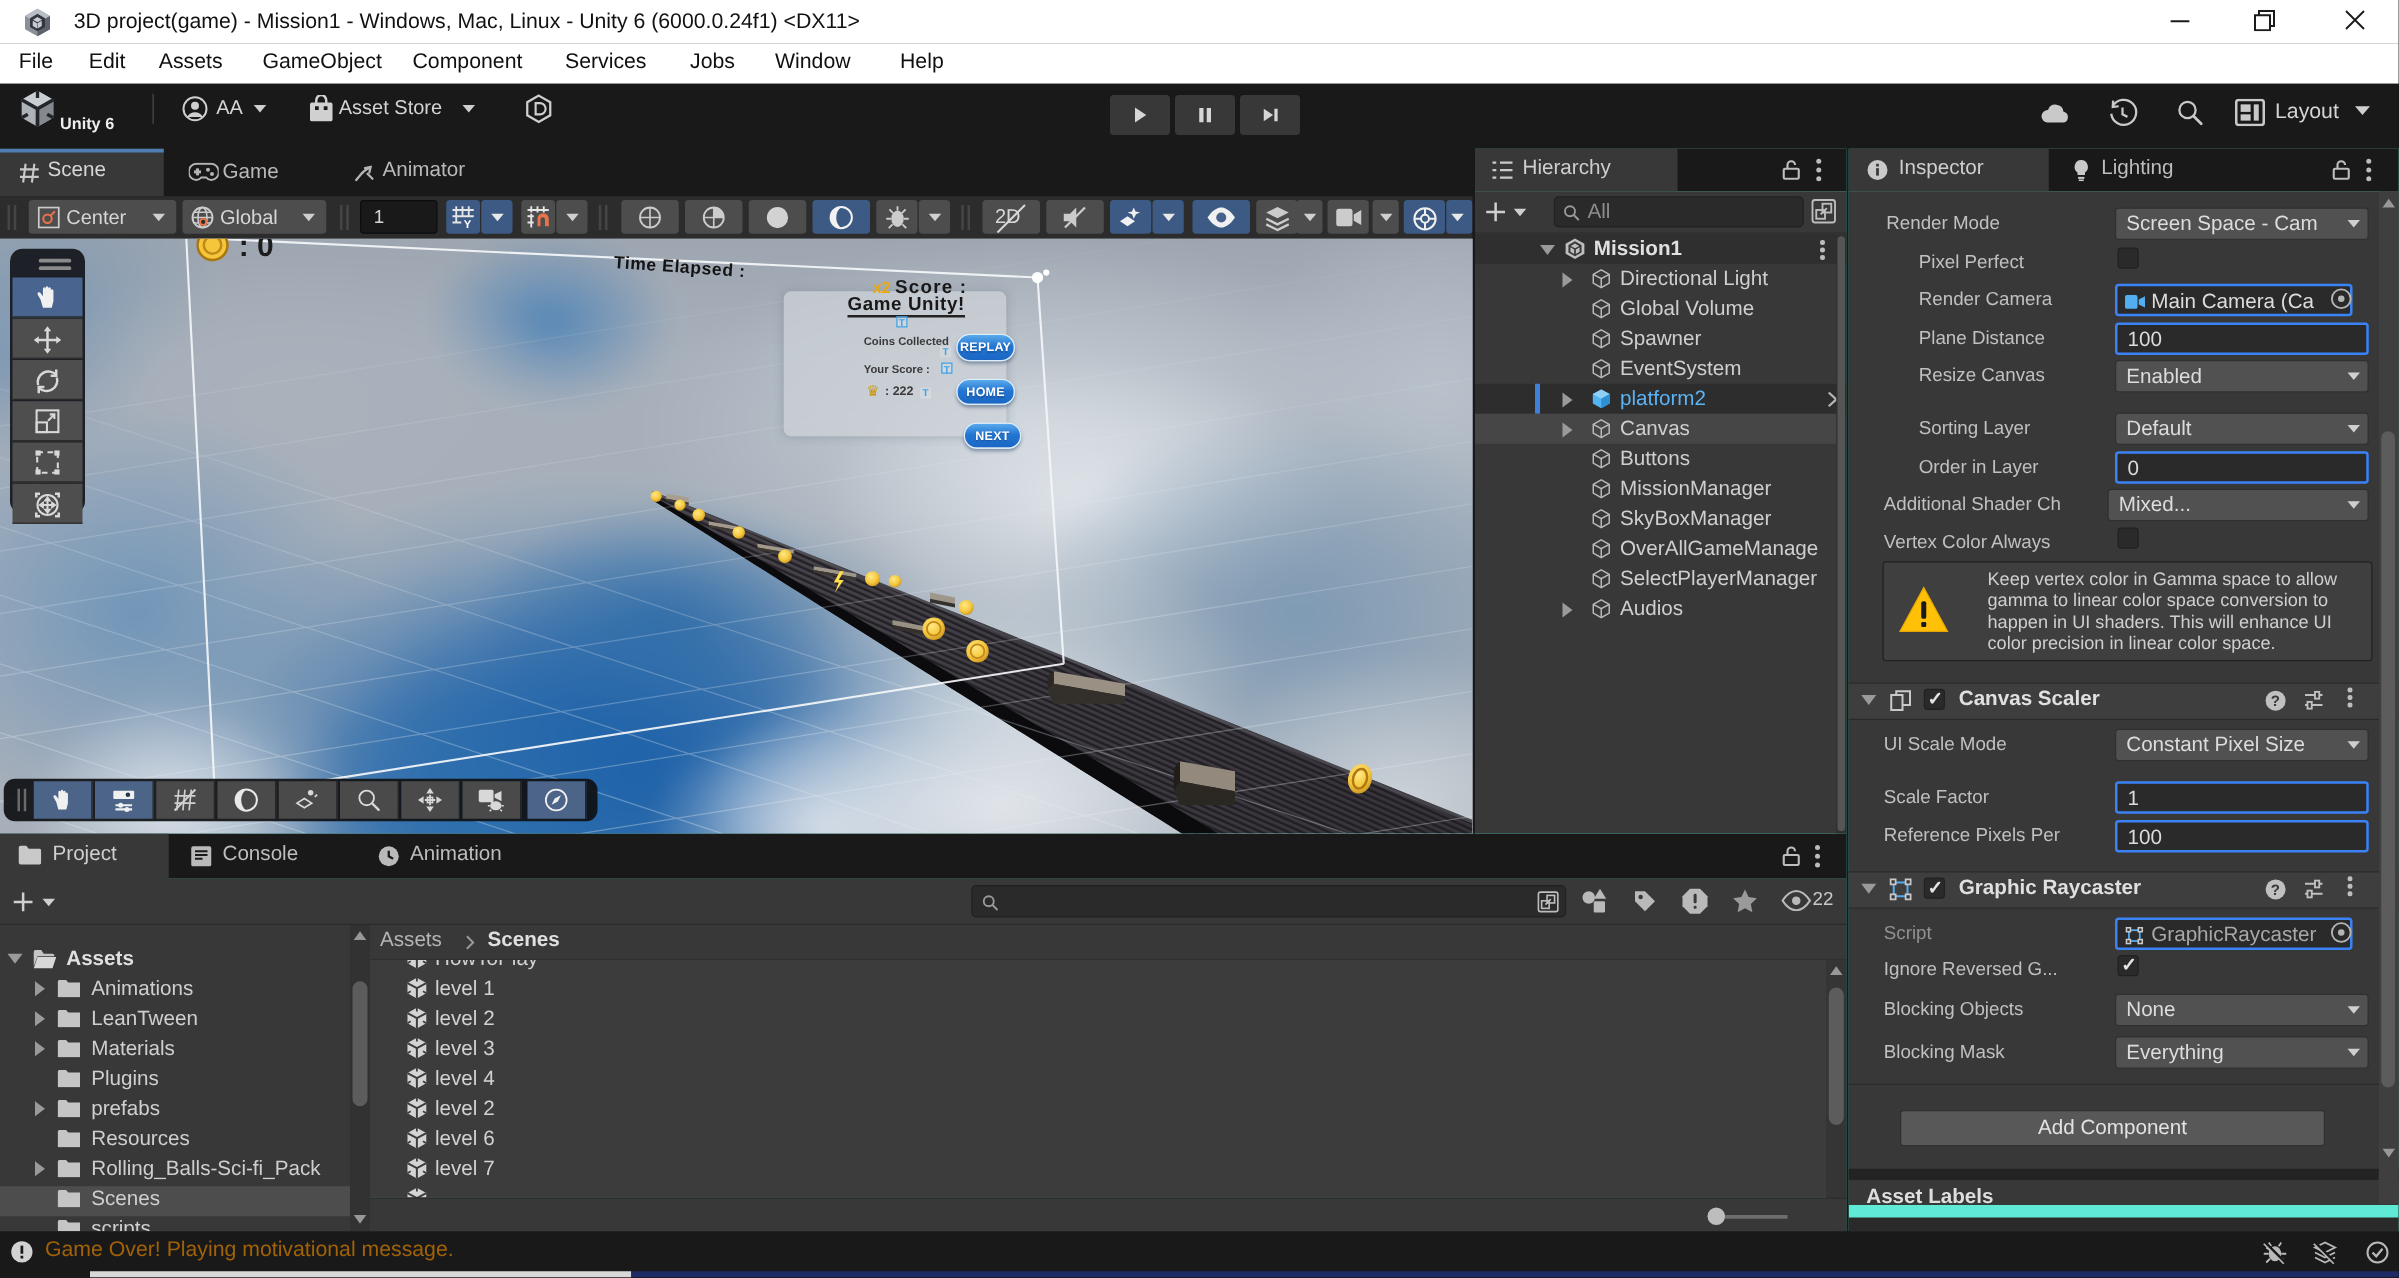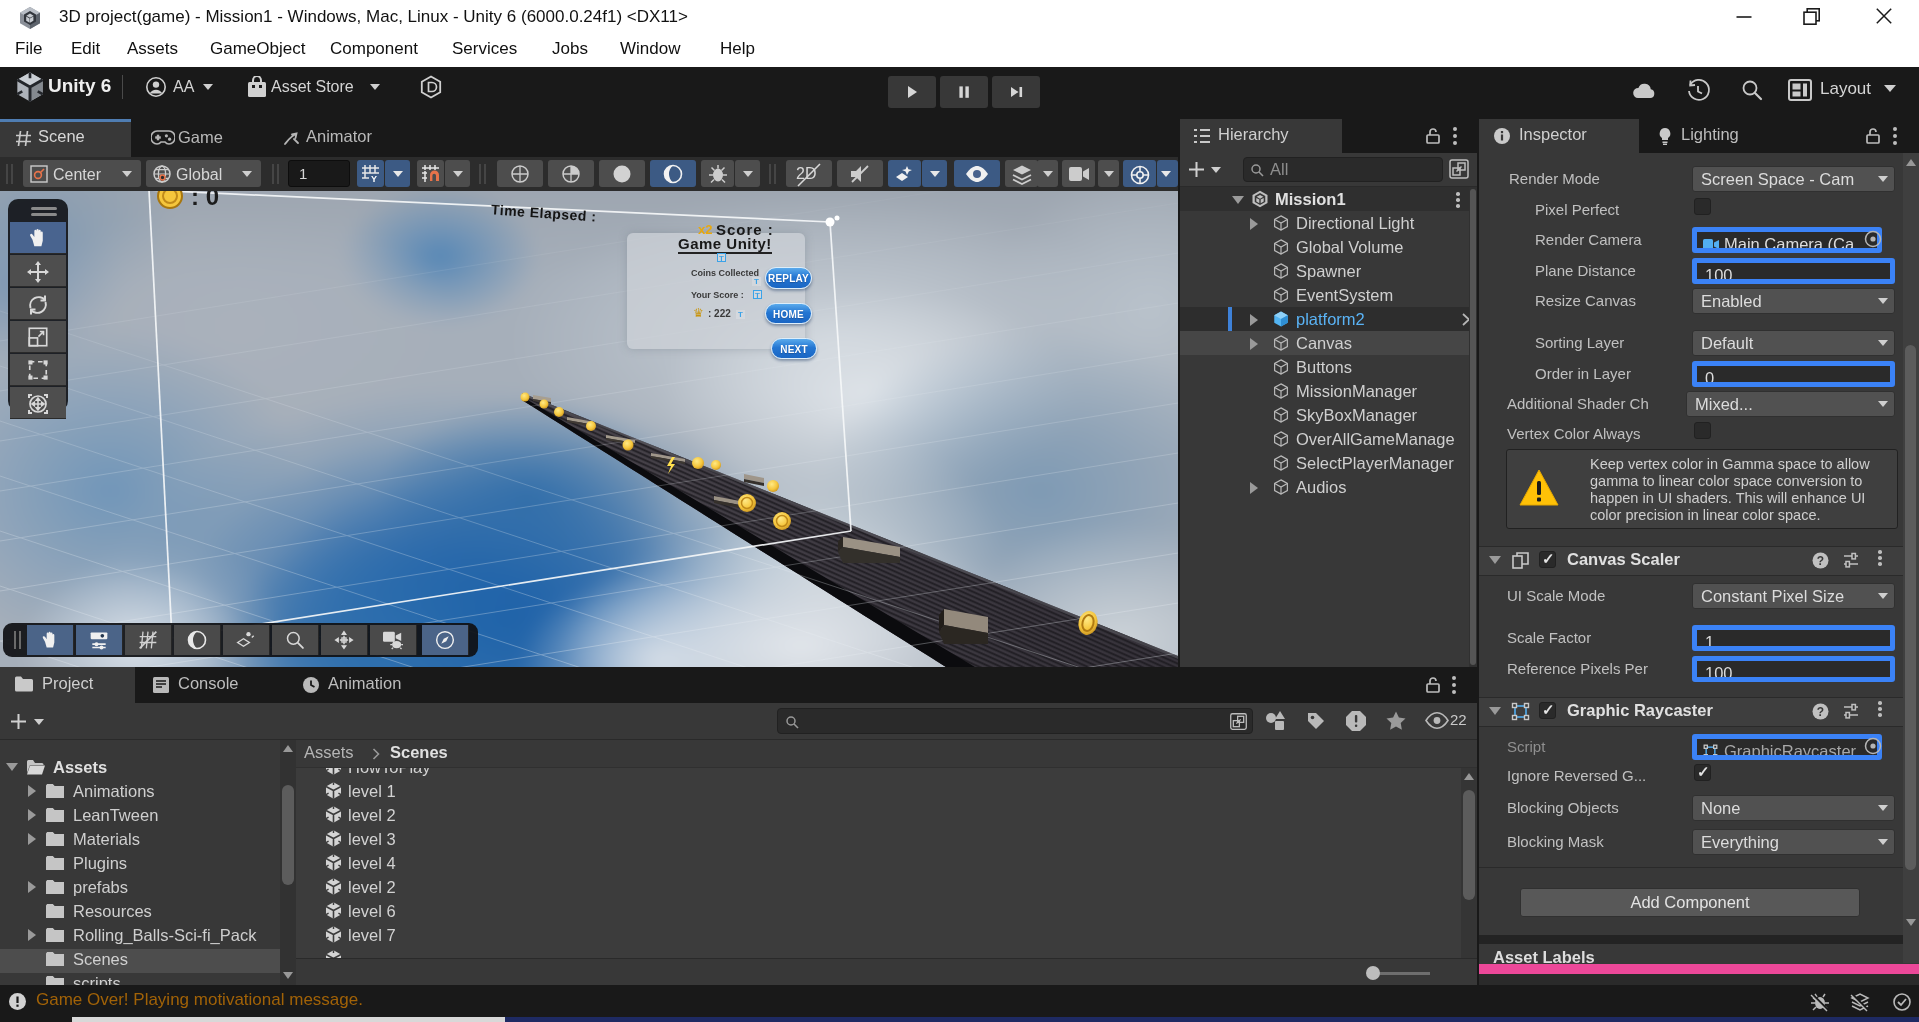--- a/index.html
+++ b/index.html
@@ -19,24 +19,24 @@
 .tbtn { position:absolute; background:#383838; border-radius:3px; }
 .playicon { display:block; margin:auto; }
 
 
 .tabstrip { background:#191919; }
 .tab { position:absolute; top:0; height:100%; color:#b9b9b9; font-size:16.5px; }
 .tab.sel { background:#383838; color:#d6d6d6; }
 .tabline { position:absolute; left:0; top:0; height:3px; background:#4f7db2; }
 
 
-.panel { background:#ec4899; }
+.panel { background:#5eead4; }
 .dropdown { position:absolute; background:#515151; border:1px solid #303030; border-radius:3px; color:#dcdcdc; font-size:16.5px; white-space:nowrap; overflow:hidden; }
 .dropdown .arr { position:absolute; right:6px; top:50%; margin-top:-3px; width:0; height:0; border-left:5px solid transparent; border-right:5px solid transparent; border-top:6px solid #cfcfcf; }
-.field { position:absolute; background:#2a2a2a; border:5px solid #3b82f6; border-radius:3px; color:#dcdcdc; font-size:16.5px; white-space:nowrap; overflow:hidden;padding-left:24px; }
+.field { position:absolute; background:#2a2a2a; border:2px solid #3b82f6; border-radius:3px; color:#dcdcdc; font-size:16.5px; white-space:nowrap; overflow:hidden;padding-left:24px; }
 .checkbox { position:absolute; width:17px; height:17px; background:#2a2a2a; border:1px solid #212121; border-radius:3px; }
 .checkbox.on::after { content:"✓"; position:absolute; left:2px; top:-2px; color:#e4e4e4; font-size:15px; font-weight:bold; }
 
 
 .hrow { position:absolute; left:0; width:100%; height:24px; color:#cfcfcf; font-size:16.5px; }
 
 .sbtn { position:absolute; top:3px; height:27px; background:#4d4d4d; border-radius:3px; color:#d6d6d6; font-size:16px; }
 .sbtn.blue { background:#3c5a84; }
 .sbtn .arr { position:absolute; top:11px; width:0; height:0; border-left:5px solid transparent; border-right:5px solid transparent; border-top:6px solid #cfcfcf; }
 
@@ -104,21 +104,21 @@
 </div>
 
 <div id="toolbar" class="abs">
   <svg class="abs" style="left:14px;top:4px" width="32" height="32" viewBox="0 0 24 24">
     <polygon points="12,1.2 21.5,6.6 21.5,17.4 12,22.8 2.5,17.4 2.5,6.6" fill="#aeb3ba"></polygon>
     <polygon points="12,1.2 21.5,6.6 12,12 2.5,6.6" fill="#c9ced4"></polygon>
     <polygon points="12,12 21.5,6.6 21.5,17.4 12,22.8" fill="#84898f"></polygon>
     <path d="M12 12 L12 22.8 M12 12 L2.5 6.6 M12 12 L21.5 6.6" stroke="#23262b" stroke-width="2.2" fill="none"></path>
     <path d="M12 1.2 L12 5.5 M2.5 17.4 L6.2 15.3 M21.5 17.4 L17.8 15.3" stroke="#23262b" stroke-width="2" fill="none"></path>
   </svg>
-  <div class="abs" style="left:48px;top:8px;font-size:19px;font-weight:bold;color:#eeeeee">Unity 6</div>
+  <div class="abs" style="left:48px;top:24px;font-size:13px;font-weight:bold;color:#eeeeee">Unity 6</div>
   <div class="abs" style="left:122px;top:8px;width:1px;height:24px;background:#4a4a4a"></div>
   <svg class="abs" style="left:145px;top:9px" width="22" height="22" viewBox="0 0 22 22">
         <circle cx="11" cy="11" r="9.2" fill="none" stroke="#cfcfcf" stroke-width="1.6"></circle>
         <circle cx="11" cy="8.6" r="3.2" fill="#cfcfcf"></circle>
         <path d="M4.6 17.5 a7.4 7.4 0 0 1 12.8 0" fill="#cfcfcf"></path>
       </svg>
   <div class="abs" style="left:173px;top:11px;font-size:16px;color:#d4d4d4">AA</div>
   <div class="abs" style="left:203px;top:17px;width:0;height:0;border-left:5px solid transparent;border-right:5px solid transparent;border-top:6px solid #cfcfcf"></div>
   <svg class="abs" style="left:247px;top:9px" width="20" height="22" viewBox="0 0 20 22">
         <rect x="1" y="6" width="18" height="15" rx="1.5" fill="#d0d0d0"></rect>

